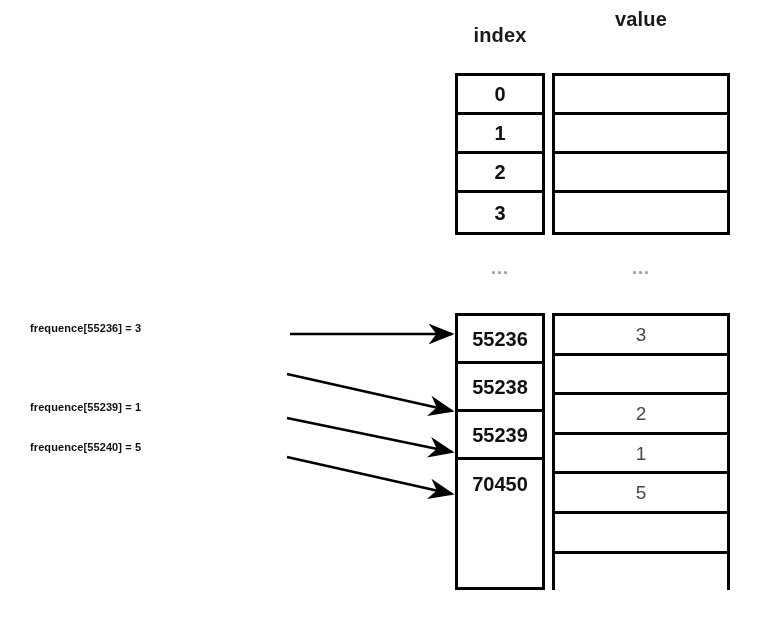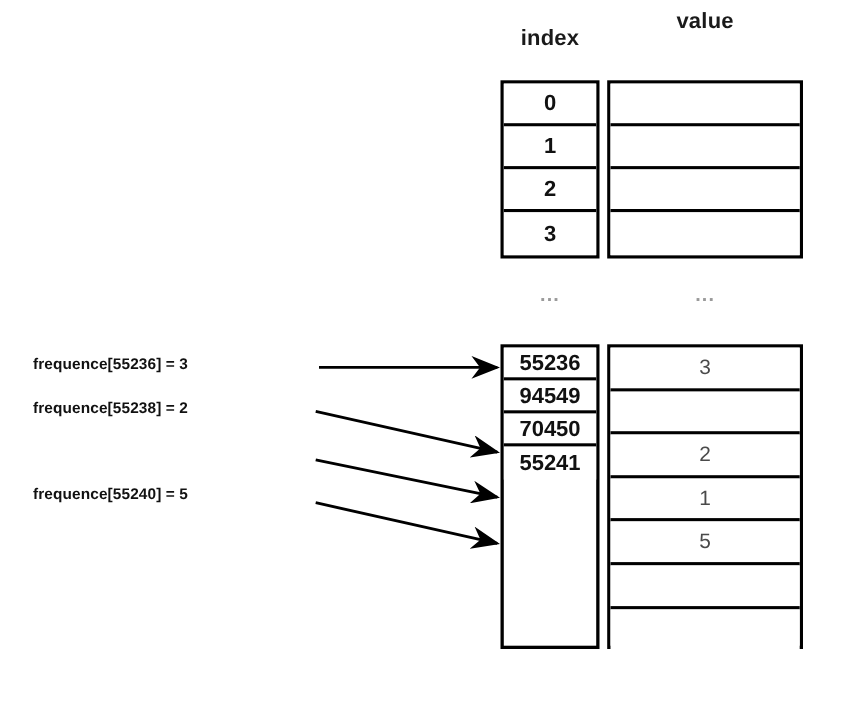--- a/index.html
+++ b/index.html
@@ -63,41 +63,41 @@
   }
 
   
   #table-top-index { left: 455px; top: 73px; width: 90px; height: 162px; }
   #table-top-index .cell { height: 39px; }
   #table-top-value { left: 552px; top: 73px; width: 178px; height: 162px; }
   #table-top-value .cell { height: 39px; }
 
   
   #table-bottom-index { left: 455px; top: 313px; width: 90px; height: 277px; }
-  #table-bottom-index .cell { height: 30px; }
+  #table-bottom-index .cell { height: 48px; }
   #table-bottom-value { left: 552px; top: 313px; width: 178px; height: 277px; }
   #table-bottom-value .cell { height: 39.6px; }
 
   
   .ellipsis {
     position: absolute;
     font-size: 18px;
     font-weight: bold;
     color: #9a9a9a;
     text-align: center;
     letter-spacing: 1px;
   }
   #ellipsis-index { left: 455px; top: 258px; width: 90px; }
   #ellipsis-value { left: 552px; top: 258px; width: 178px; }
 
   
   .assign-label {
     position: absolute;
     left: 30px;
-    font-size: 14px;
+    font-size: 11px;
     font-weight: bold;
     color: #111111;
     white-space: nowrap;
     letter-spacing: 0.1px;
   }
   #label-0 { top: 322px; }
   #label-1 { top: 362px; }
   #label-2 { top: 401px; }
   #label-3 { top: 441px; }
 
@@ -148,28 +148,28 @@
   </div>
 
   <div class="ellipsis" id="ellipsis-index">...</div>
   <div class="ellipsis" id="ellipsis-value">...</div>
 
   <div class="tbl" id="table-bottom-index">
     <div class="cell">
       <span class="idx-cell-text">55236</span>
     </div>
     <div class="cell">
-      <span class="idx-cell-text">94549</span>
+      <span class="idx-cell-text">55238</span>
+    </div>
+    <div class="cell">
+      <span class="idx-cell-text">55239</span>
     </div>
     <div class="cell">
       <span class="idx-cell-text">70450</span>
     </div>
-    <div class="cell">
-      <span class="idx-cell-text">55241</span>
-    </div>
   </div>
 
   <div class="tbl" id="table-bottom-value">
     <div class="cell">
       <span class="val-cell-text">3</span>
     </div>
     <div class="cell">
       <span class="val-cell-text"></span>
     </div>
     <div class="cell">
@@ -183,21 +183,21 @@
     </div>
     <div class="cell">
       <span class="val-cell-text"></span>
     </div>
     <div class="cell">
       <span class="val-cell-text"></span>
     </div>
   </div>
 
   <div class="assign-label" id="label-0">frequence[55236] = 3</div>
-  <div class="assign-label" id="label-1">frequence[55238] = 2</div>
+  <div class="assign-label" id="label-2">frequence[55239] = 1</div>
   <div class="assign-label" id="label-3">frequence[55240] = 5</div>
 
   <svg id="arrow-layer" viewBox="0 0 784 641" width="784" height="641">
     <defs>
       <marker id="ah" markerWidth="10" markerHeight="8" refX="9" refY="4" orient="auto" markerUnits="strokeWidth">
         <path d="M0,0 L10,4 L0,8 L3,4 Z" fill="#000000"></path>
       </marker>
     </defs>
     <g id="arrow-group" stroke="#000000" stroke-width="2.6" fill="none">
         <line x1="290" y1="334" x2="452" y2="334" marker-end="url(#ah)"></line>

